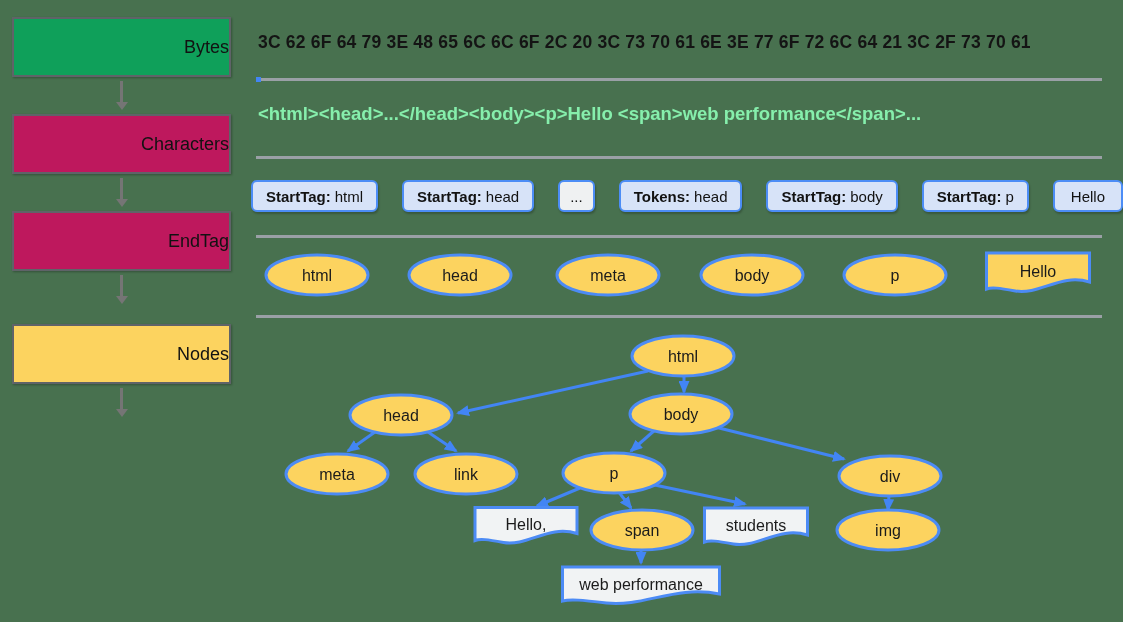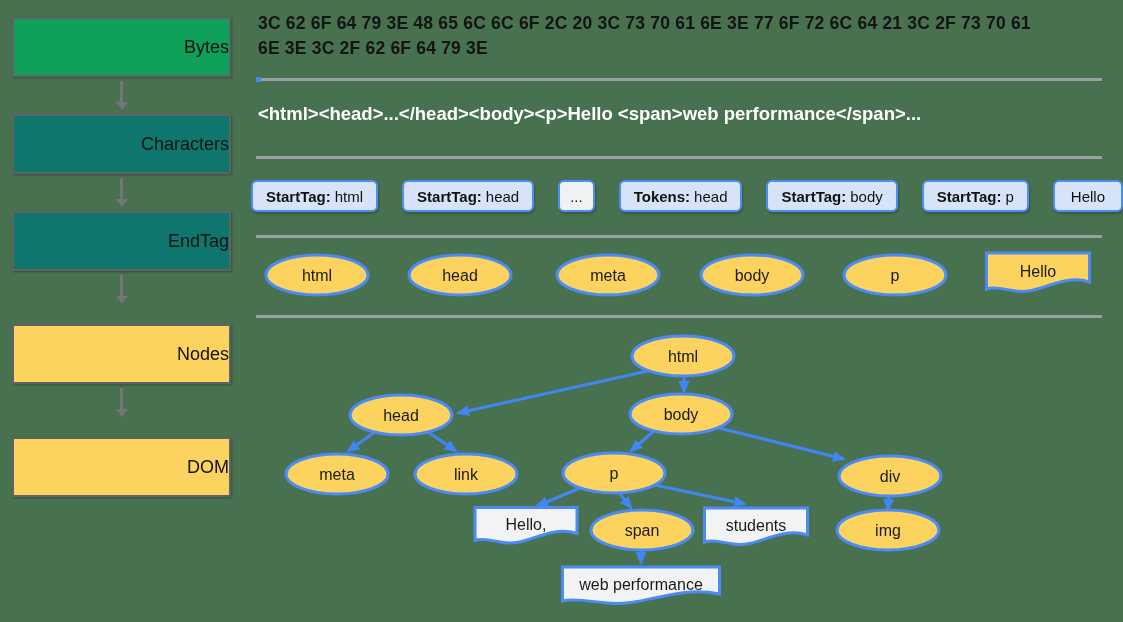--- a/index.html
+++ b/index.html
@@ -4,32 +4,32 @@
 <style>
   html,body { margin:0; padding:0; background:#48714F; font-family:"Liberation Sans",sans-serif; }
   #stage { position:relative; width:1123px; height:622px; background:#48714F; overflow:hidden; }
 
   
   .pipeline { position:absolute; left:12px; top:17px; width:219px; display:flex; flex-direction:column; }
   .stage-box { width:219px; height:60px; box-sizing:border-box; border:2px solid #5F6368;
                display:flex; align-items:center; justify-content:flex-end;
                font-size:18px; color:#121212; box-shadow:1px 1px 2px rgba(0,0,0,.28); }
   .stage-box.green  { background:#0FA05A; }
-  .stage-box.blue   { background:#0f766e;padding-left:12px; }
+  .stage-box.blue   { background:#be185d;padding-left:12px; }
   .stage-box.yellow { background:#FCD35F;margin-top:16px; }
   .pl-arrow { height:37px; display:flex; flex-direction:column; align-items:center; justify-content:center; }
   .pl-arrow .stem { width:3px; height:21px; background:#757575; }
   .pl-arrow .head { width:0; height:0; border-left:6px solid transparent; border-right:6px solid transparent;
                     border-top:8px solid #757575; }
 
   
   .hex-line { position:absolute; left:258px; font-weight:700; font-size:17.5px; letter-spacing:.2px;
-              color:#141414; white-space:nowrap; }
+              color:#141414; white-space:nowrap;margin-top:19px; }
   .chars-line { position:absolute; left:258px; top:103px; font-weight:700; font-size:18.5px;
-                color:#ffffff; white-space:nowrap;text-align:center; }
+                color:#86efac; white-space:nowrap;text-align:center; }
 
   .divider { position:absolute; left:256px; width:846px; height:3px; background:#9AA0A6; }
   .divider-dot { position:absolute; left:256px; width:5px; height:5px; background:#4285F4; }
 
   .tokens-row { position:absolute; left:251px; top:180px; display:flex; gap:24px; }
   .token { height:32px; box-sizing:border-box; border:2px solid #4C8DF6; border-radius:6px;
            background:#D7E3F8; display:flex; align-items:center; padding:0 13px;
            font-size:15px; color:#121212; box-shadow:1px 2px 2px rgba(0,0,0,.22); white-space:nowrap; }
   .token.ellipsis { background:#EFF1F2; padding:0 10px; }
   .token.text { padding:0 16px; }
@@ -70,27 +70,23 @@
         <div class="stem"></div>
         <div class="head"></div>
       </div>
       <div class="stage-box yellow">
         <span>Nodes</span>
       </div>
       <div class="pl-arrow">
         <div class="stem"></div>
         <div class="head"></div>
       </div>
-      <div class="stage-box yellow">
-        <span>DOM</span>
-      </div>
     </div>
 
   <div class="hex-line" style="top:13px">3C 62 6F 64 79 3E 48 65 6C 6C 6F 2C 20 3C 73 70 61 6E 3E 77 6F 72 6C 64 21 3C 2F 73 70 61</div>
-  <div class="hex-line" style="top:38px">6E 3E 3C 2F 62 6F 64 79 3E</div>
 
   <div class="divider" style="top:78px"></div>
   <div class="divider-dot" style="top:77px"></div>
 
   <div class="chars-line">&lt;html&gt;&lt;head&gt;...&lt;/head&gt;&lt;body&gt;&lt;p&gt;Hello &lt;span&gt;web performance&lt;/span&gt;...</div>
 
   <div class="divider" style="top:156px"></div>
 
   <div class="tokens-row">
       <div class="token tag">

